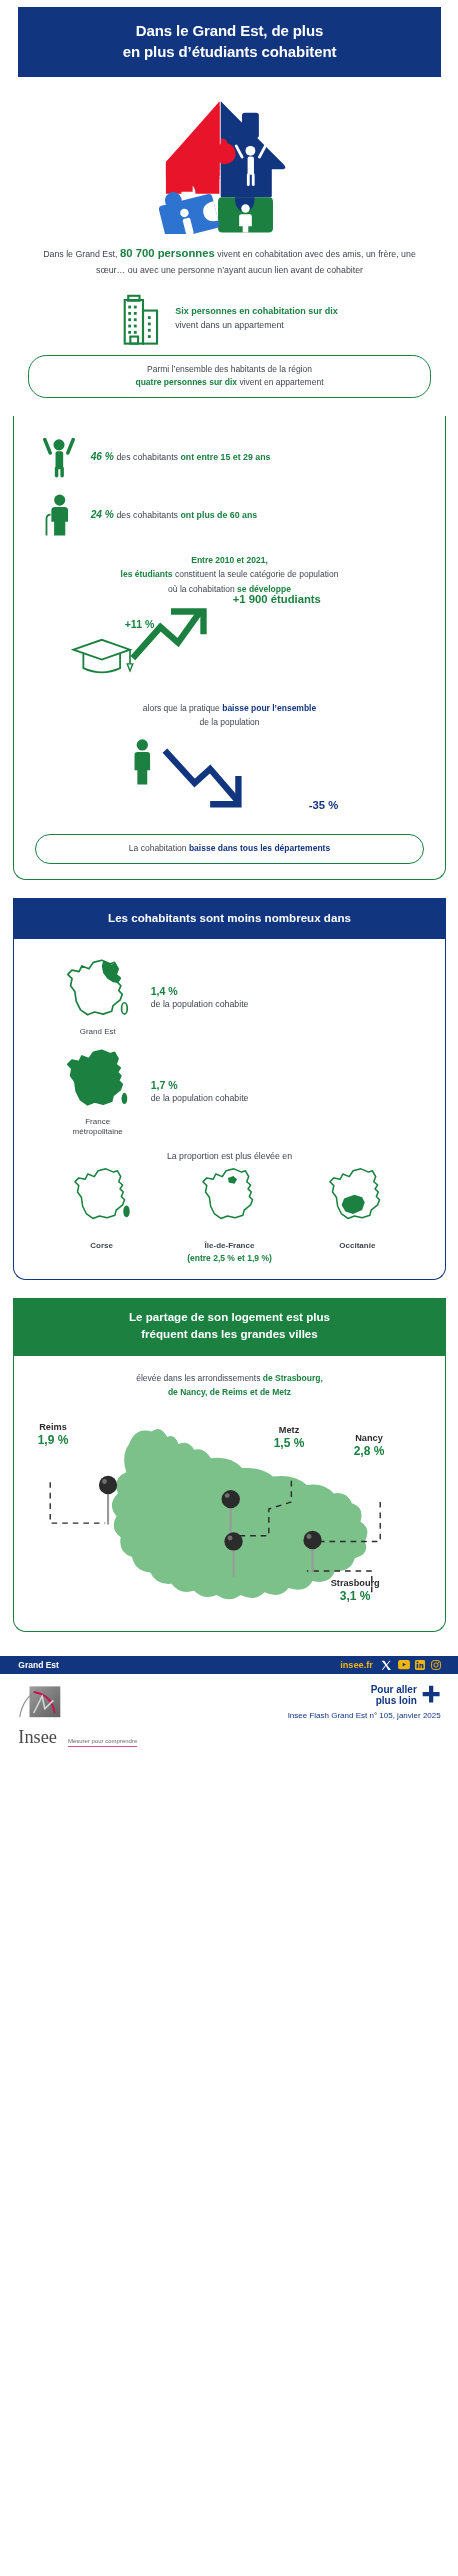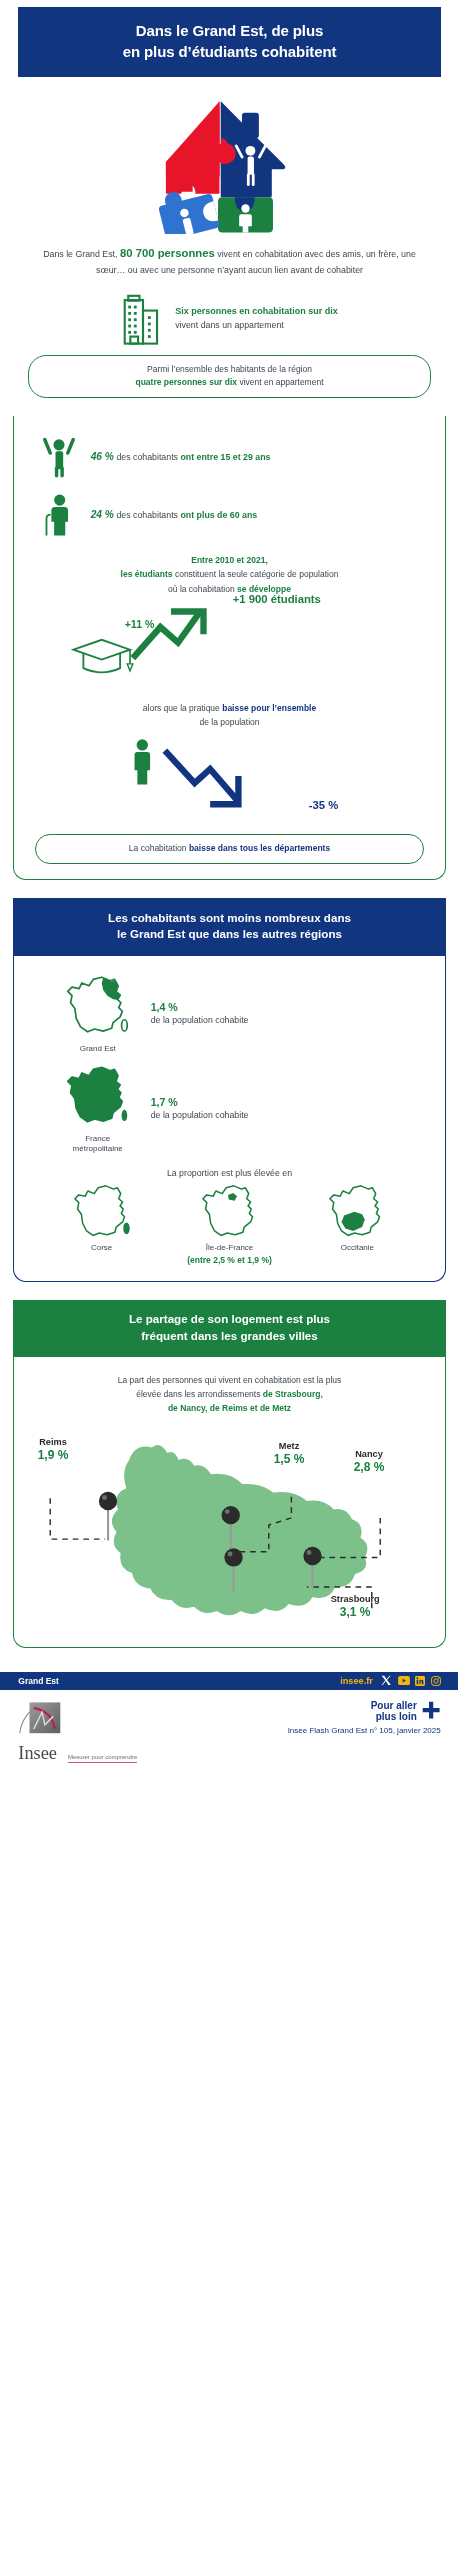--- a/index.html
+++ b/index.html
@@ -140,21 +140,21 @@
   .region-val .sub { font-size: 8.8px; color: #3f4651; }
 
   .proportion-label {
     text-align: center; font-size: 8.8px; color: #3f4651; margin-top: 11.3px;
   }
   .mini-maps {
     display: flex; justify-content: space-around;
     align-items: flex-start; margin: 4.2px 10px 0 10px;
   }
   .mini { text-align: center; width: 106px; }
-  .mini-cap { font-size: 8px; color: #3f4651; margin-top: 1px; }
+  .mini-cap { font-size: 8px; color: #3f4651; margin-top: 16px; font-weight: bold; }
   .range-note {
     text-align: center; color: #1b8040; font-weight: bold;
     font-size: 8.5px; margin-top: 2.8px;
   }
 
   
   .ge-map-wrap { position: relative; margin-top: 4.2px; height: 212px; }
   .city-lbl { position: absolute; text-align: center; line-height: 1.2; }
   .city-lbl .cname { color: #2b2b2b; font-weight: bold; font-size: 9.2px; display: block; }
   .city-lbl .cval  { color: #1b8040; font-weight: bold; font-size: 12px; display: block; }
@@ -374,21 +374,20 @@
 
       <div class="callout green" style="margin-left:7px;margin-right:7px;margin-top:4.2px">
         <span>La cohabitation </span><span style="color:#123580;font-weight:bold">baisse dans tous les départements</span>
       </div>
     </div>
   </div>
 
   <div class="section">
     <div class="section-head blue">
       <div>Les cohabitants sont moins nombreux dans</div>
-      <div>le Grand Est que dans les autres régions</div>
     </div>
     <div class="section-body blue">
 
       <div class="region-row">
         <div class="region-map">
           <svg width="71" height="68" viewBox="0 0 100 96">
             <path d="M56 6 L68 11 L74 9 L79 18 L76 26 L82 31 L78 37 L83 42 L80 49 L85 54 L82 62 L72 70 L70 78 L58 82 L46 79 L36 83 L26 76 L20 64 L18 50 L12 42 L14 32 L8 26 L14 20 L24 22 L28 14 L38 18 L44 9 Z" fill="none" stroke="#1b8040" stroke-width="2.4" stroke-linejoin="round"></path>
             <path d="M58 7 L70 12 L75 10 L80 19 L77 27 L83 32 L79 38 L72 37 L64 32 L58 24 L56 14 Z" fill="#1b8040"></path>
             <ellipse cx="88" cy="74" rx="4" ry="8" fill="none" stroke="#1b8040" stroke-width="2.4"></ellipse>
           </svg>
@@ -447,21 +446,20 @@
     </div>
   </div>
 
   <div class="section">
     <div class="section-head green">
       <div>Le partage de son logement est plus</div>
       <div>fréquent dans les grandes villes</div>
     </div>
     <div class="section-body green">
       <div class="center-text" style="margin-top:4.2px">
-        <div>La part des personnes qui vivent en cohabitation est la plus</div>
         <div>
           <span>élevée dans les arrondissements </span><span class="g">de Strasbourg,</span>
         </div>
         <div class="g">de Nancy, de Reims et de Metz</div>
       </div>
 
       <div class="ge-map-wrap">
         <svg width="409" height="212" viewBox="0 0 580 300" style="position:absolute;left:-5.6px;top:0">
 
           <path d="M152 58 Q160 34 184 40 Q196 30 206 48 Q216 42 222 58 Q236 52 244 66 Q258 62 268 78

